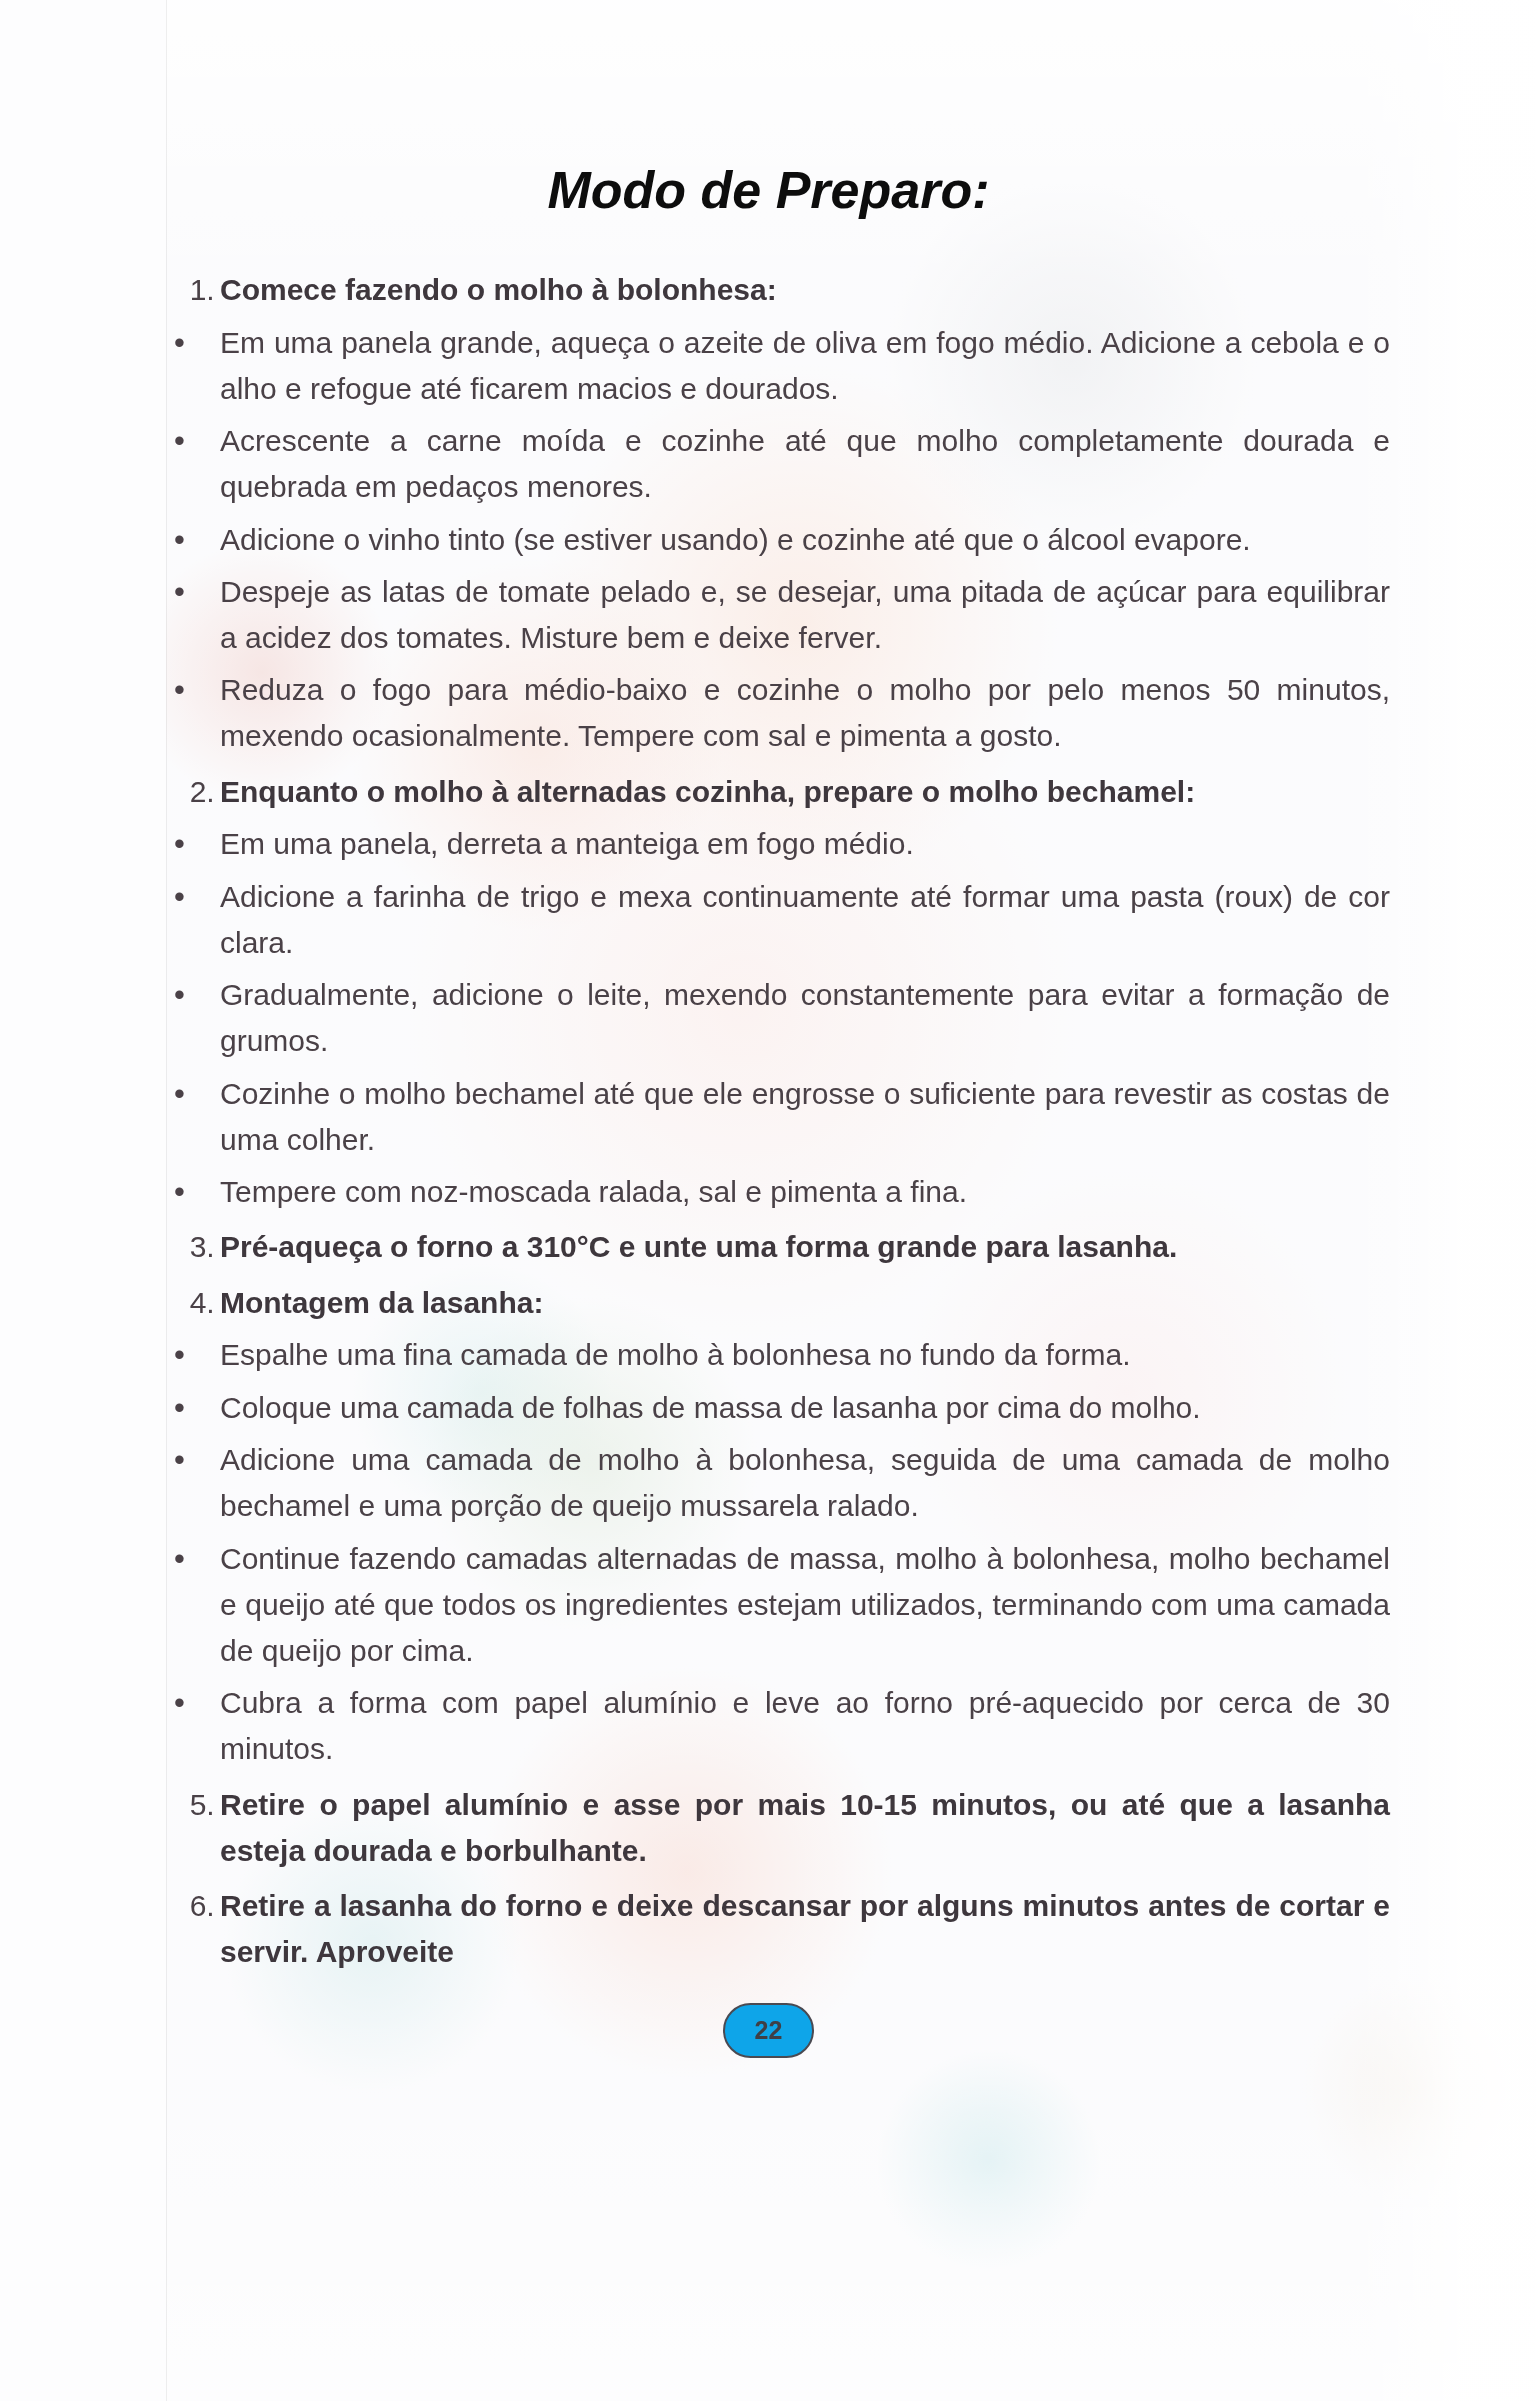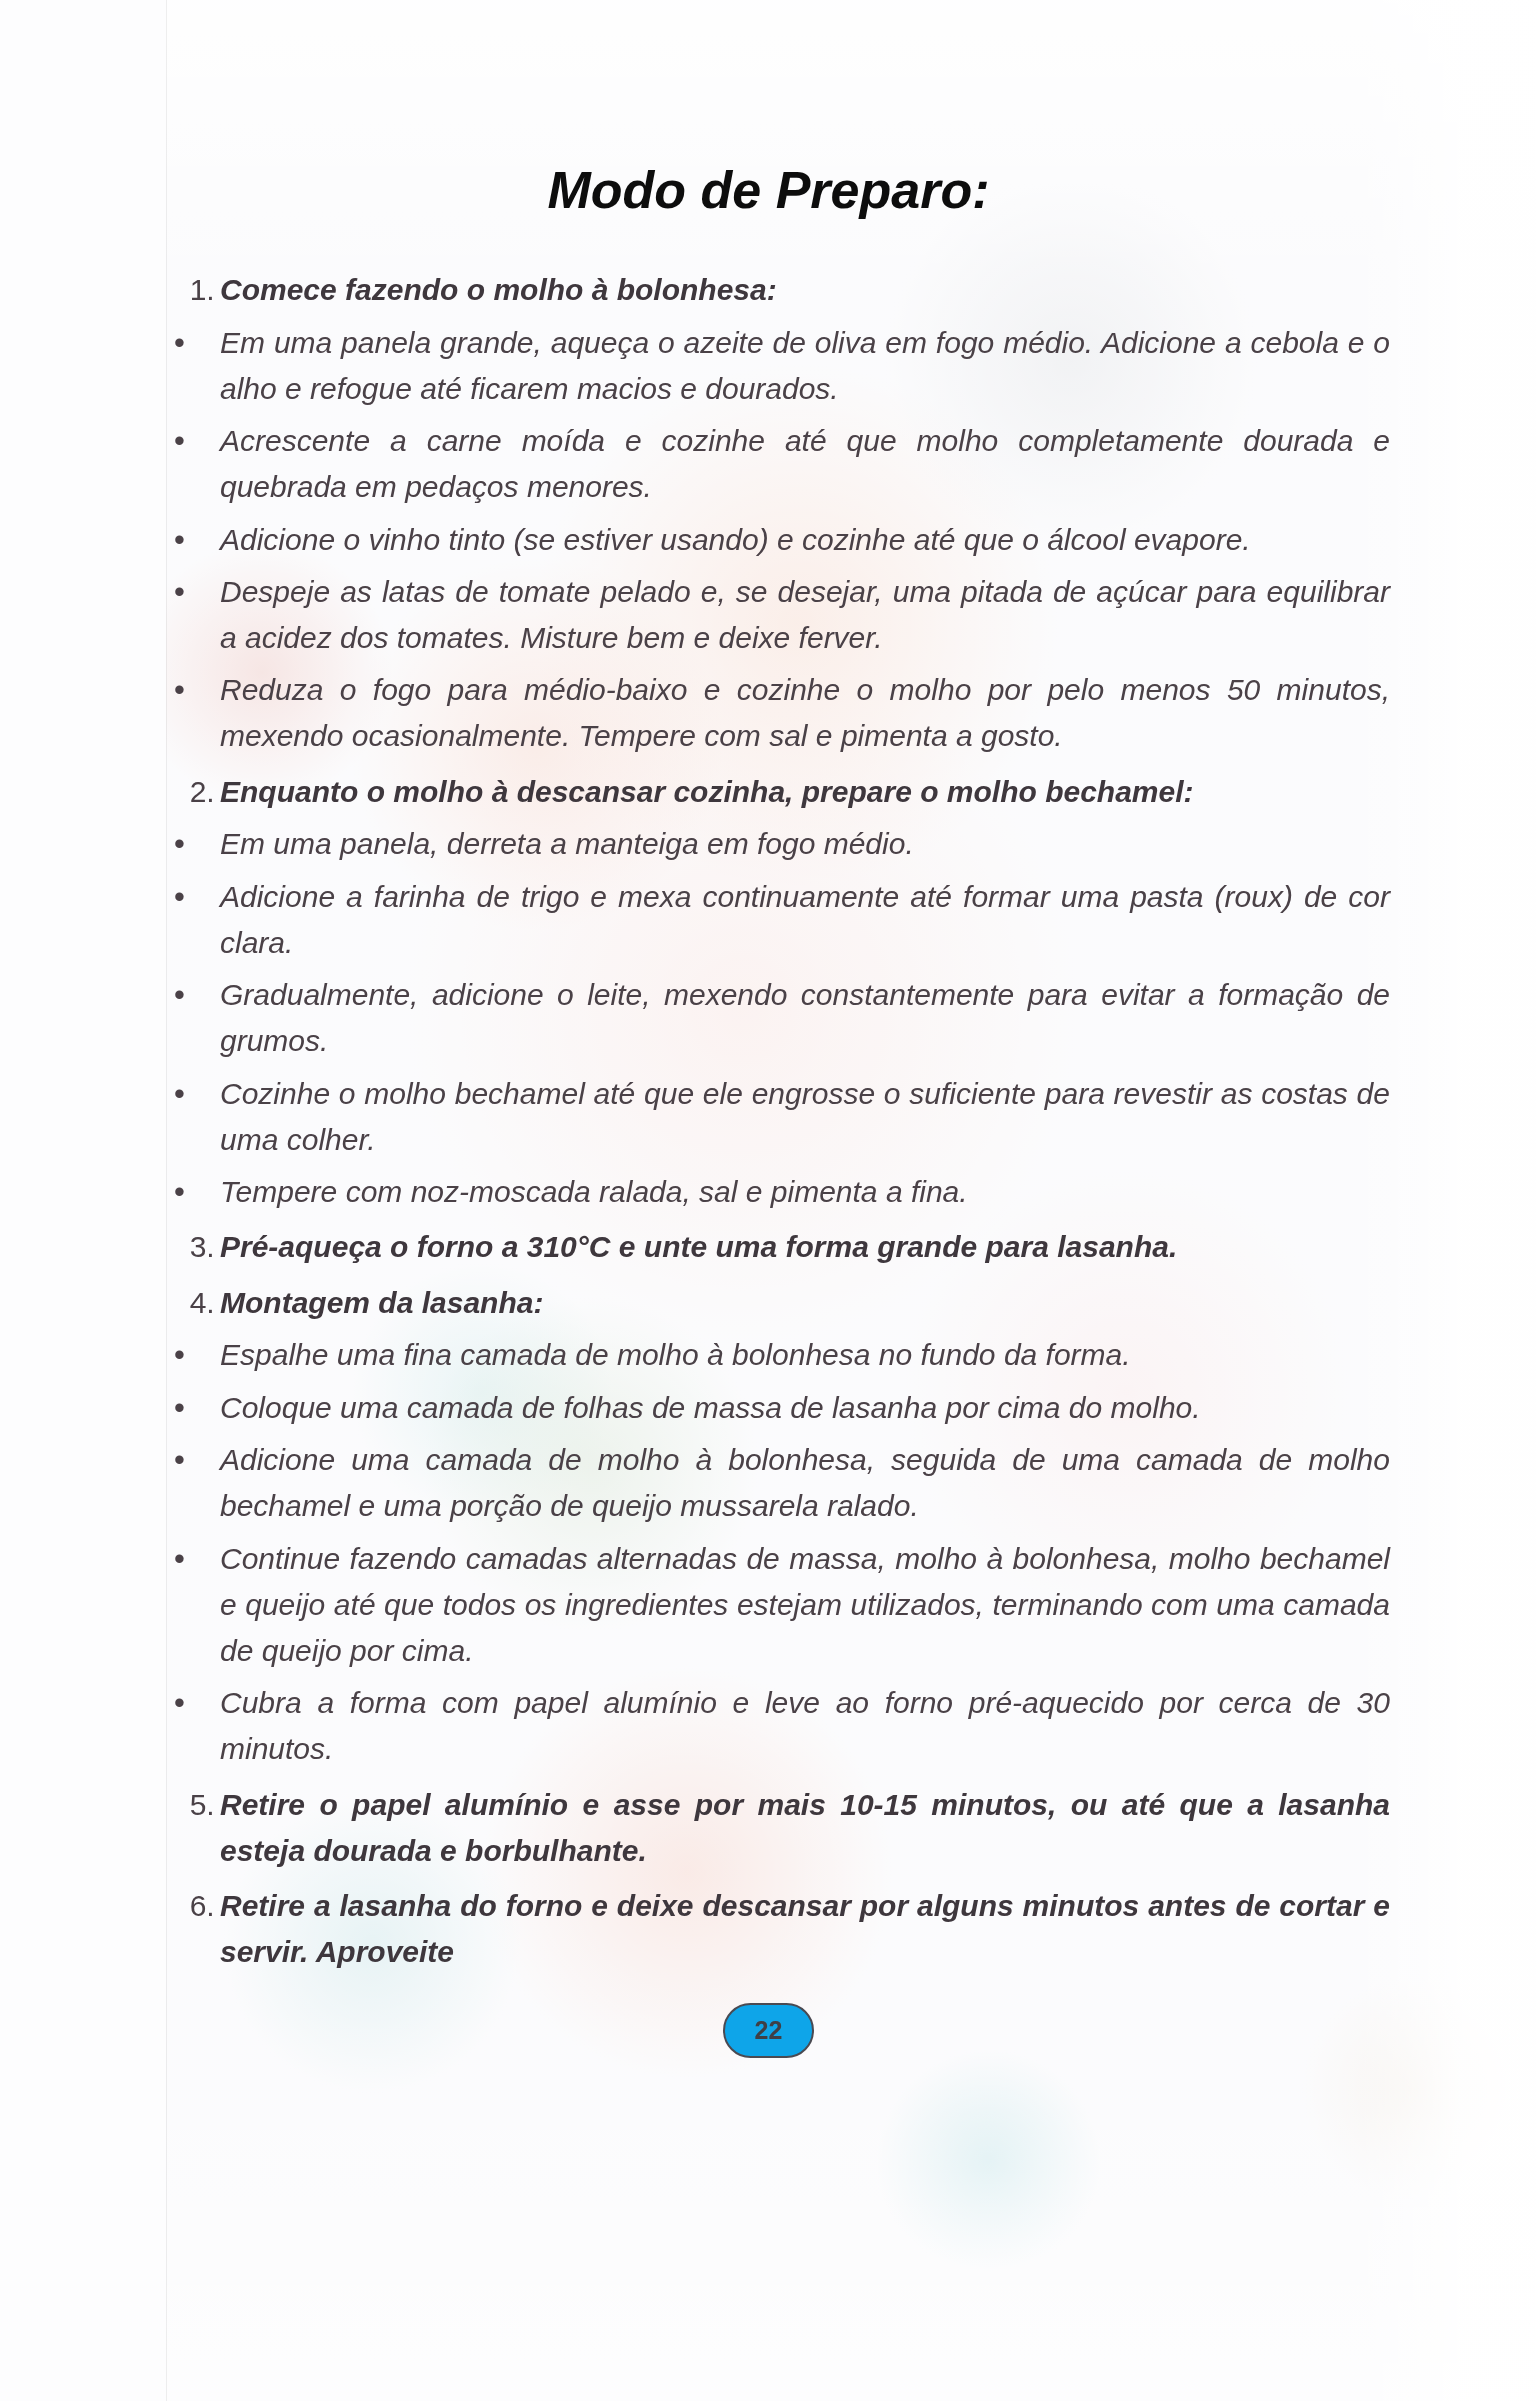--- a/index.html
+++ b/index.html
@@ -63,21 +63,21 @@
     text-align:right;
     padding-right:5.3px;
     font-weight:normal;
     color:#4a4147;
   }
   .block.bullet .marker{
     text-align:left;
     padding-left:2.1px;
     font-size:31px;
   }
-  .text{flex:1;text-align:justify;font-style:italic;}
+  .text{flex:1;text-align:justify;}
   .page-number{
     position:relative;z-index:2;
     margin:28px auto 0 auto;
     width:91px;height:55px;
     box-sizing:border-box;
     border:2.1px solid #4a4a52;
     border-radius:28px;
     background:#0ea5e9;
     display:flex;align-items:center;justify-content:center;
     font-size:25px;font-weight:bold;color:#3f3f45;
@@ -113,21 +113,21 @@
         <div class="block bullet">
           <span class="marker">•</span>
           <span class="text">Despeje as latas de tomate pelado e, se desejar, uma pitada de açúcar para equilibrar a acidez dos tomates. Misture bem e deixe ferver.</span>
         </div>
         <div class="block bullet">
           <span class="marker">•</span>
           <span class="text">Reduza o fogo para médio-baixo e cozinhe o molho por pelo menos 50 minutos, mexendo ocasionalmente. Tempere com sal e pimenta a gosto.</span>
         </div>
         <div class="block step">
           <span class="marker">2.</span>
-          <span class="text">Enquanto o molho à descansar cozinha, prepare o molho bechamel:</span>
+          <span class="text">Enquanto o molho à alternadas cozinha, prepare o molho bechamel:</span>
         </div>
         <div class="block bullet">
           <span class="marker">•</span>
           <span class="text">Em uma panela, derreta a manteiga em fogo médio.</span>
         </div>
         <div class="block bullet">
           <span class="marker">•</span>
           <span class="text">Adicione a farinha de trigo e mexa continuamente até formar uma pasta (roux) de cor clara.</span>
         </div>
         <div class="block bullet">

